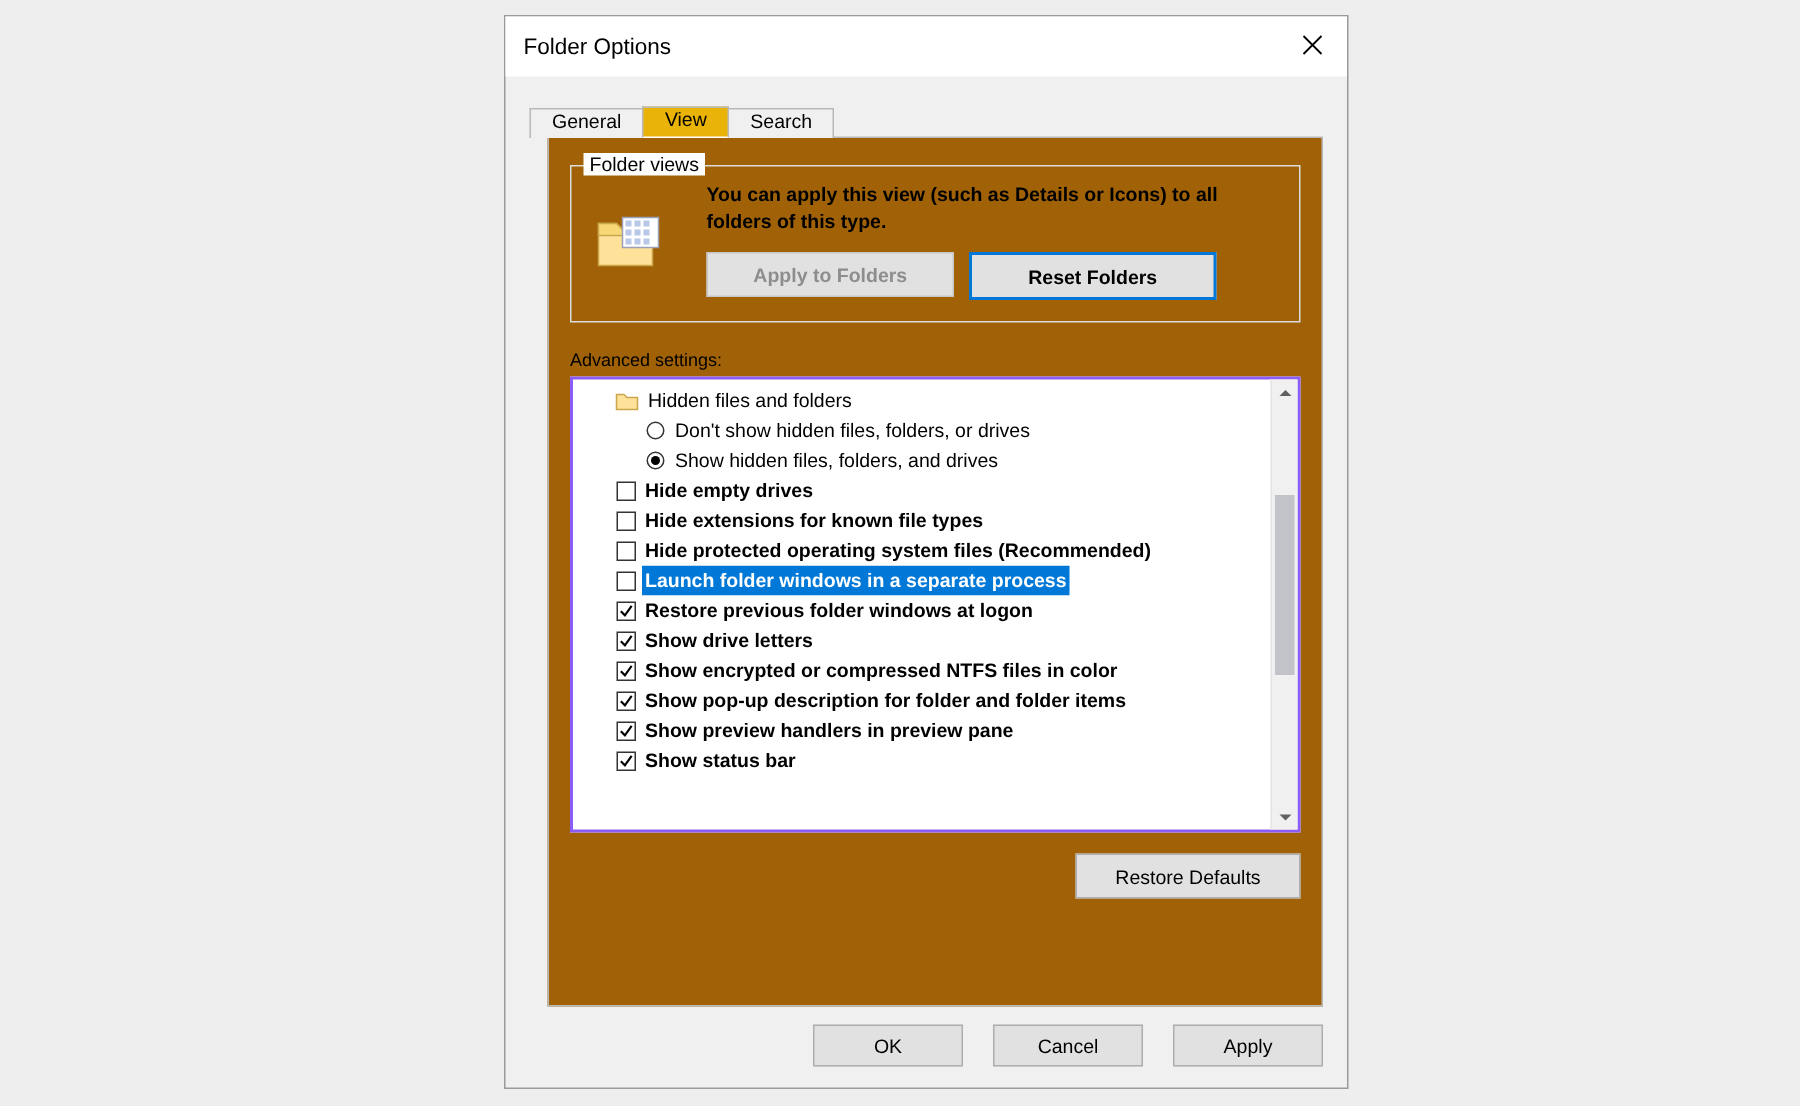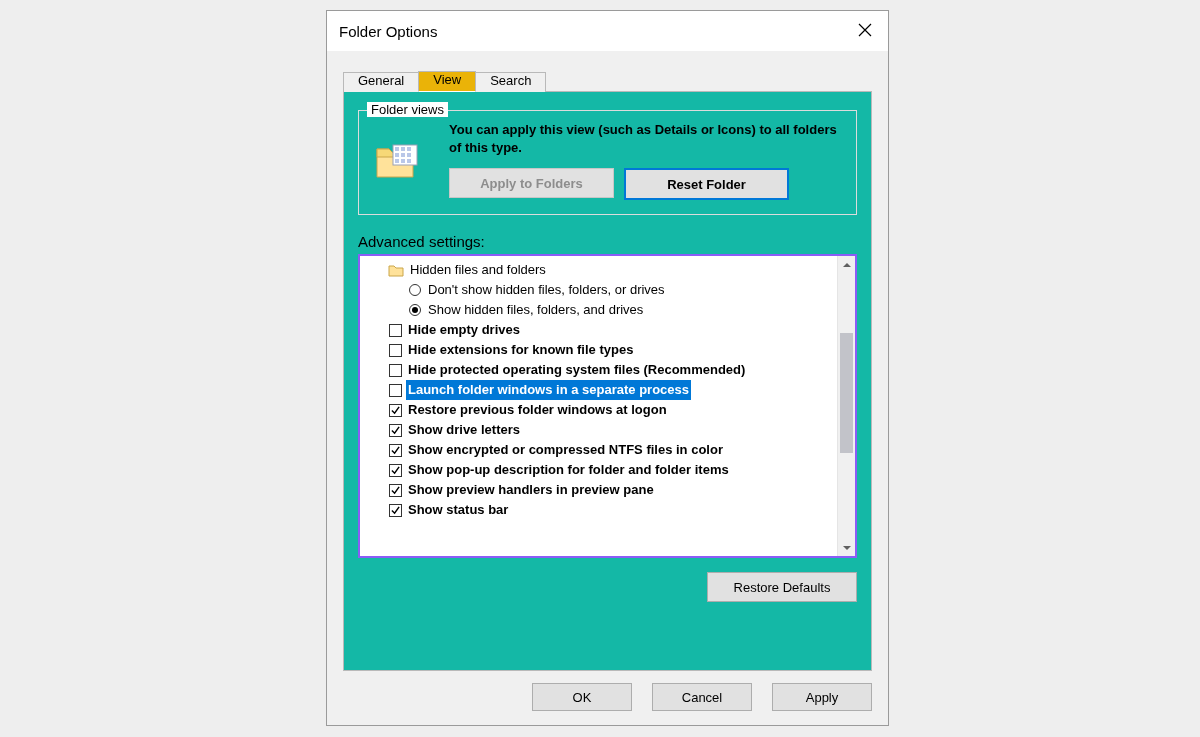--- a/index.html
+++ b/index.html
@@ -18,21 +18,21 @@
     width: 1200px;
     height: 737px;
     position: relative;
     display: flex;
     align-items: flex-start;
     justify-content: center;
   }
 
   .dialog {
     position: absolute;
-    left: 326px;
+    left: 336px;
     top: 10px;
     width: 563px;
     height: 716px;
     background: #f0f0f0;
     border: 1px solid #9a9a9a;
     box-sizing: border-box;
     display: flex;
     flex-direction: column;
   }
 
@@ -80,22 +80,22 @@
   }
   .tab + .tab { margin-left: -1px; }
   .tab.active {
     background: #eab308;
     border-bottom: 1px solid #ffffff;
     z-index: 2;
   }
 
   .tabpanel {
     flex: 1;
-    margin: 0 16px 12px 16px;
-    background: #14b8a6;
+    margin: 0 16px 12px 28px;
+    background: #a16207;
     border: 1px solid #b9b9b9;
     border-top: none;
     padding: 12px 14px 12px 14px;
     box-sizing: border-box;
     display: flex;
     flex-direction: column;
     overflow: hidden;
   }
 
   .groupbox {
@@ -153,21 +153,21 @@
   }
 
   .fv-buttons {
     display: flex;
     gap: 10px;
   }
 
   .adv-label {
     margin-top: 18px;
     margin-bottom: 4px;
-    font-size: 15px;
+    font-size: 12px;
   }
 
   .adv-box {
     border: 2px solid #8b5cf6;
     height: 300px;
     display: flex;
     background: #ffffff;
   }
   .adv-content {
     flex: 1;
@@ -307,21 +307,21 @@
                 <rect x="22" y="24" width="4" height="4"></rect>
                   <rect x="28" y="24" width="4" height="4"></rect>
                   <rect x="34" y="24" width="4" height="4"></rect>
               </g>
             </svg>
           </div>
           <div class="right">
             <div class="fv-text">You can apply this view (such as Details or Icons) to all folders of this type.</div>
             <div class="fv-buttons">
               <div class="btn disabled">Apply to Folders</div>
-              <div class="btn focus-ring">Reset Folder</div>
+              <div class="btn focus-ring">Reset Folders</div>
             </div>
           </div>
         </div>
       </div>
 
       <div class="adv-label">Advanced settings:</div>
 
       <div class="adv-box">
         <div class="adv-content" id="adv-content">
             <div class="tree-item indent-1">

